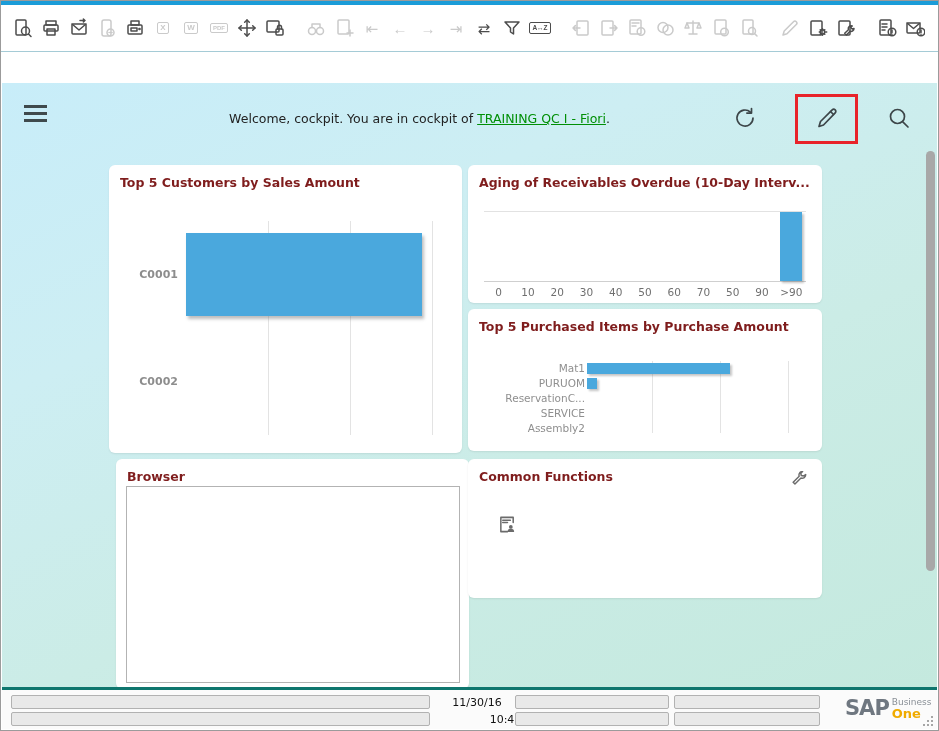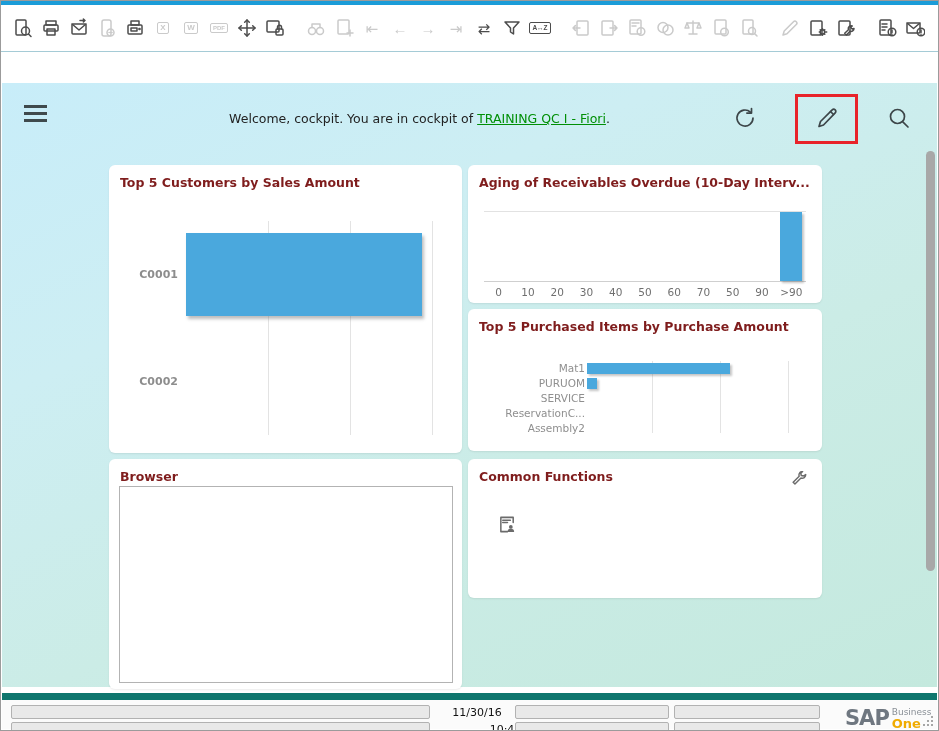--- a/index.html
+++ b/index.html
@@ -35,21 +35,21 @@
   .cockpit-link { color:var(--link); text-decoration:underline; cursor:pointer; }
   .hd-icon { position:absolute; top:22px; width:26px; height:26px; color:#3c4548; cursor:pointer; }
   .hd-icon svg { stroke:currentColor; fill:none; stroke-width:1.7; stroke-linecap:round; stroke-linejoin:round; width:26px; height:26px; }
   .red-box { position:absolute; left:793px; top:11px; width:63px; height:50px; border:3px solid var(--annotation); }
 
   .card { position:absolute; background:#fff; border-radius:6px; box-shadow:0 1px 2px rgba(0,0,0,0.08); overflow:hidden; }
   .card-title { position:absolute; left:11px; top:10px; right:11px; font-size:12.5px; font-weight:bold; color:#7f1d1d; white-space:nowrap; overflow:hidden; }
   #card-sales     { left:107px; top:82px;  width:353px; height:288px; }
   #card-aging     { left:466px; top:82px;  width:354px; height:138px; }
   #card-purchased { left:466px; top:226px; width:354px; height:142px; }
-  #card-browser   { left:107px; top:376px; width:353px; height:230px; }
+  #card-browser   { left:114px; top:376px; width:353px; height:230px; }
   #card-common    { left:466px; top:376px; width:354px; height:139px; }
 
   
   .c1-plot { position:absolute; left:77px; right:30px; top:56px; bottom:18px;font-weight:bold; }
   .gridv { position:absolute; top:0; bottom:0; width:1px; background:#e3e3e3; }
   .c1-row { position:absolute; left:0; right:0; height:50%; display:flex; align-items:center; }
   .c1-row.r1 { top:0; } .c1-row.r2 { top:50%; }
   .c1-label { position:absolute; left:-68px; width:60px; text-align:right; font-size:11px; color:#8d8d8d; }
   .hbar { height:77%; background:var(--accent); box-shadow:2px 3px 3px rgba(110,110,110,0.45); }
 
@@ -70,21 +70,21 @@
 
   
   .browser-box { position:absolute; left:10px; right:9px; top:27px; bottom:6px; border:1px solid #b3b3b3; background:#fff; }
   .wrench-icon { position:absolute; right:14px; top:12px; width:18px; height:18px; color:#6b6b6b; cursor:pointer; }
   .bp-icon { position:absolute; left:30px; top:56px; width:19px; height:19px; color:#6b6b6b; cursor:pointer; }
   .wrench-icon svg,.bp-icon svg { stroke:currentColor; fill:none; stroke-width:1.6; stroke-linecap:round; stroke-linejoin:round; width:100%; height:100%; }
 
   .scroll-thumb { position:absolute; left:924px; top:68px; width:9px; height:420px; background:#a8a8a8; border-radius:5px; }
 
   
-  .statusbar { position:absolute; left:1px; right:1px; bottom:1px; height:36px; background:#fbfbfb; border-top:7px solid #0f766e; font-size:11px; color:#111; }
+  .statusbar { position:absolute; left:1px; right:1px; bottom:1px; height:42px; background:#fbfbfb; border-top:3px solid #0f766e; font-size:11px; color:#111; }
   .sb-box { position:absolute; height:14px; background:#e9e9e9; border:1px solid #b2b2b2; border-radius:2px; }
   .sb-r1 { top:5px; } .sb-r2 { top:22px; }
   .sb-left { left:9px; width:419px; }
   .sb-m1 { left:513px; width:154px; }
   .sb-m2 { left:672px; width:146px; }
   .sb-date { position:absolute; left:443px; top:6px; width:64px; text-align:center; }
   .sb-time { position:absolute; left:443px; top:23px; width:64px; text-align:center;margin-left:37px; }
   .sap-logo { position:absolute; left:843px; top:8px; display:flex; align-items:flex-start; }
   .logo-sap { font-size:21px; font-weight:800; color:#6f7780; letter-spacing:-1px; line-height:1; }
   .logo-stack { margin-left:3px; display:flex; flex-direction:column; line-height:1; }
@@ -370,25 +370,25 @@
               <div class="p-bar" style="width: 71%;"></div>
             </div>
         </div>
         <div class="p-row">
           <span class="p-label">PURUOM</span>
           <div class="p-track">
               <div class="p-bar" style="width: 5%;"></div>
             </div>
         </div>
         <div class="p-row">
+          <span class="p-label">ReservationC...</span>
+          <div class="p-track"></div>
+        </div>
+        <div class="p-row">
           <span class="p-label">SERVICE</span>
-          <div class="p-track"></div>
-        </div>
-        <div class="p-row">
-          <span class="p-label">ReservationC...</span>
           <div class="p-track"></div>
         </div>
         <div class="p-row">
           <span class="p-label">Assembly2</span>
           <div class="p-track"></div>
         </div>
       </div>
     </div>
 
     <div class="card" id="card-browser">

